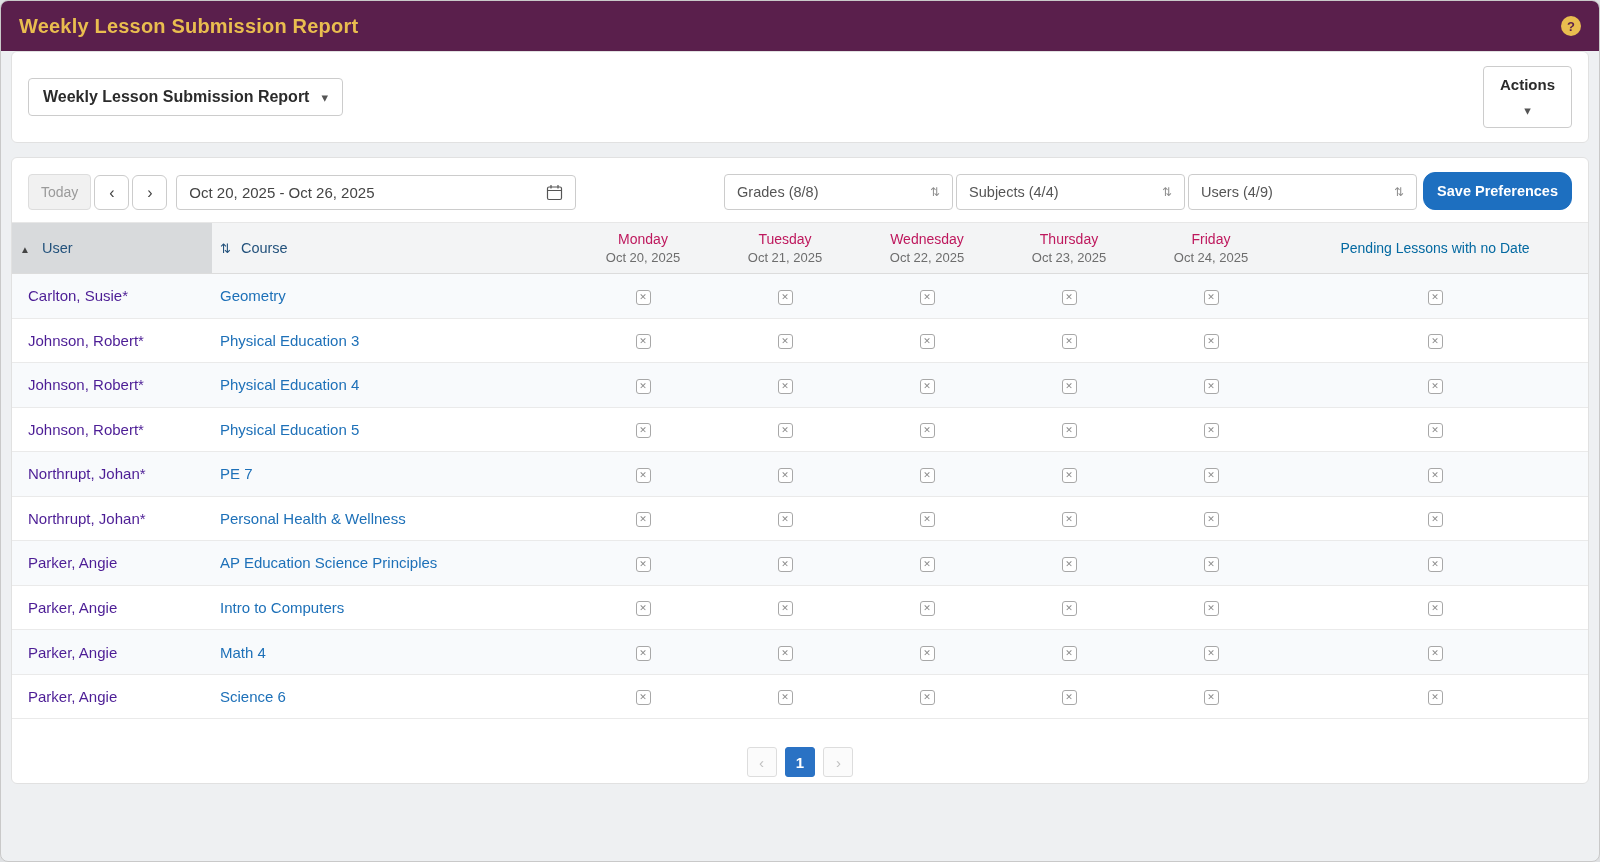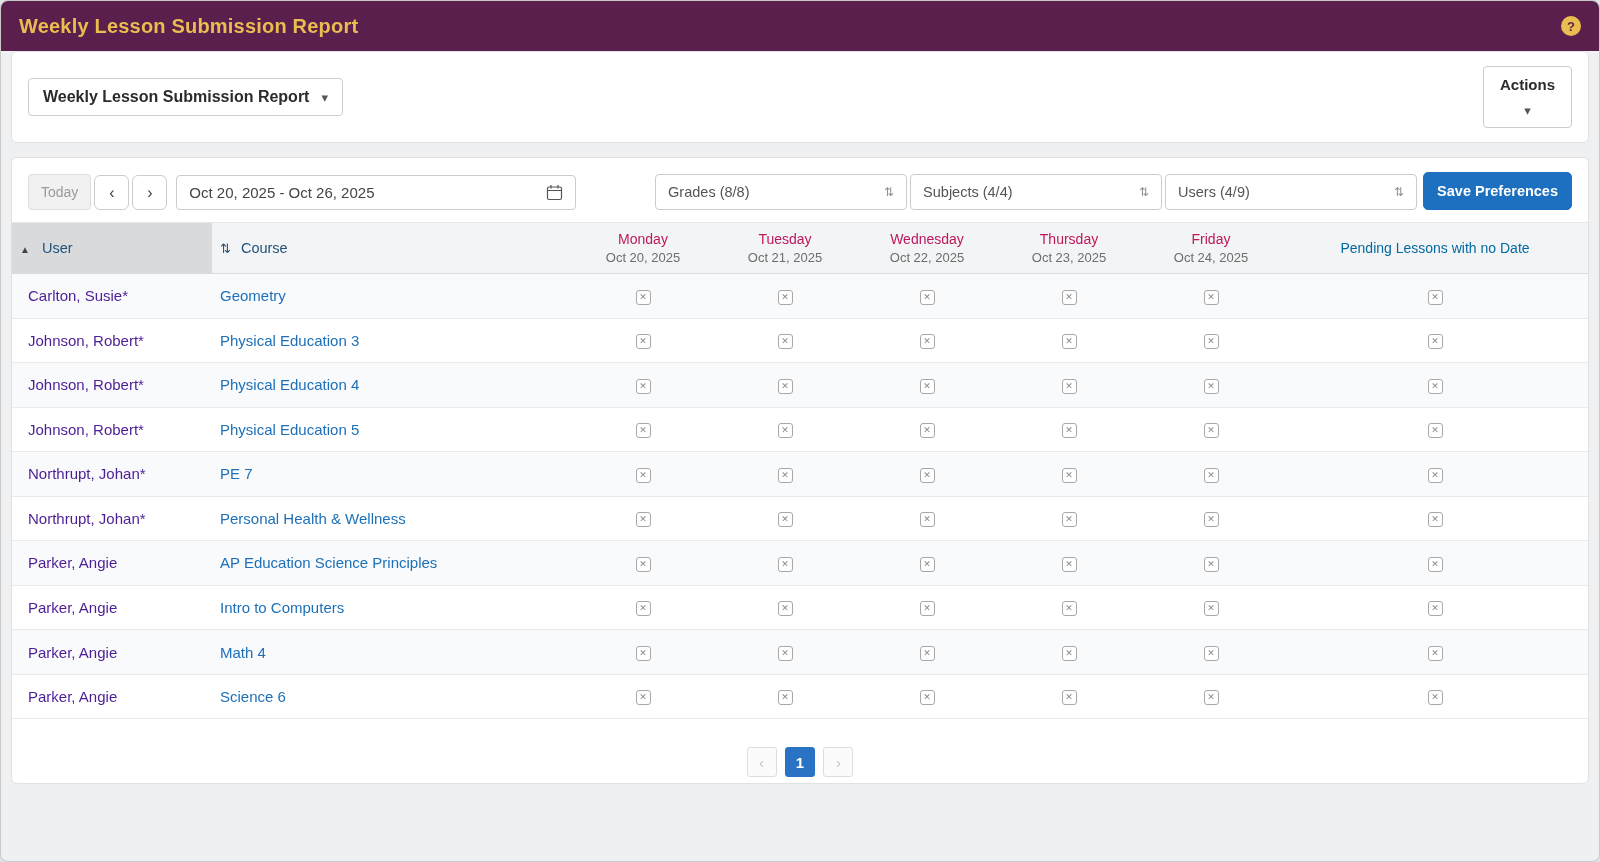--- a/index.html
+++ b/index.html
@@ -94,28 +94,28 @@
     display:flex; align-items:center; justify-content:space-between;
     width:400px; margin-left:6px;
     border:1px solid #ccc; border-radius:4px;
     background:#fff; padding:8px 12px;
     font-size:15px; color:#444; cursor:text;
   }
   .cal-icon { display:inline-flex; cursor:pointer; }
   .flex-gap { flex:1; }
   .filter-select {
     display:flex; align-items:center; justify-content:space-between;
-    width:252px;
+    width:229px;
     border:1px solid #ccc; border-radius:4px;
     background:#fff; padding:9px 12px;
     font-size:14.5px; color:#555; cursor:pointer;
   }
   .updown { color:#8d8d8d; font-size:12px; }
   .save-btn {
-    background:#1d6fc0; border:1px solid #1d6fc0; border-radius:5px;
+    background:#1d6fc0; border:1px solid #1d6fc0; border-radius:12px;
     color:#fff; font-size:14.5px; font-weight:bold;
     padding:10px 13px; cursor:pointer; margin-left:3px;
     font-family:inherit;
   }
 
   
   table.report { width:100%; border-collapse:collapse; font-size:15px; }
   thead th {
     background:#f3f4f5;
     border-top:1px solid #e7e7e7;

